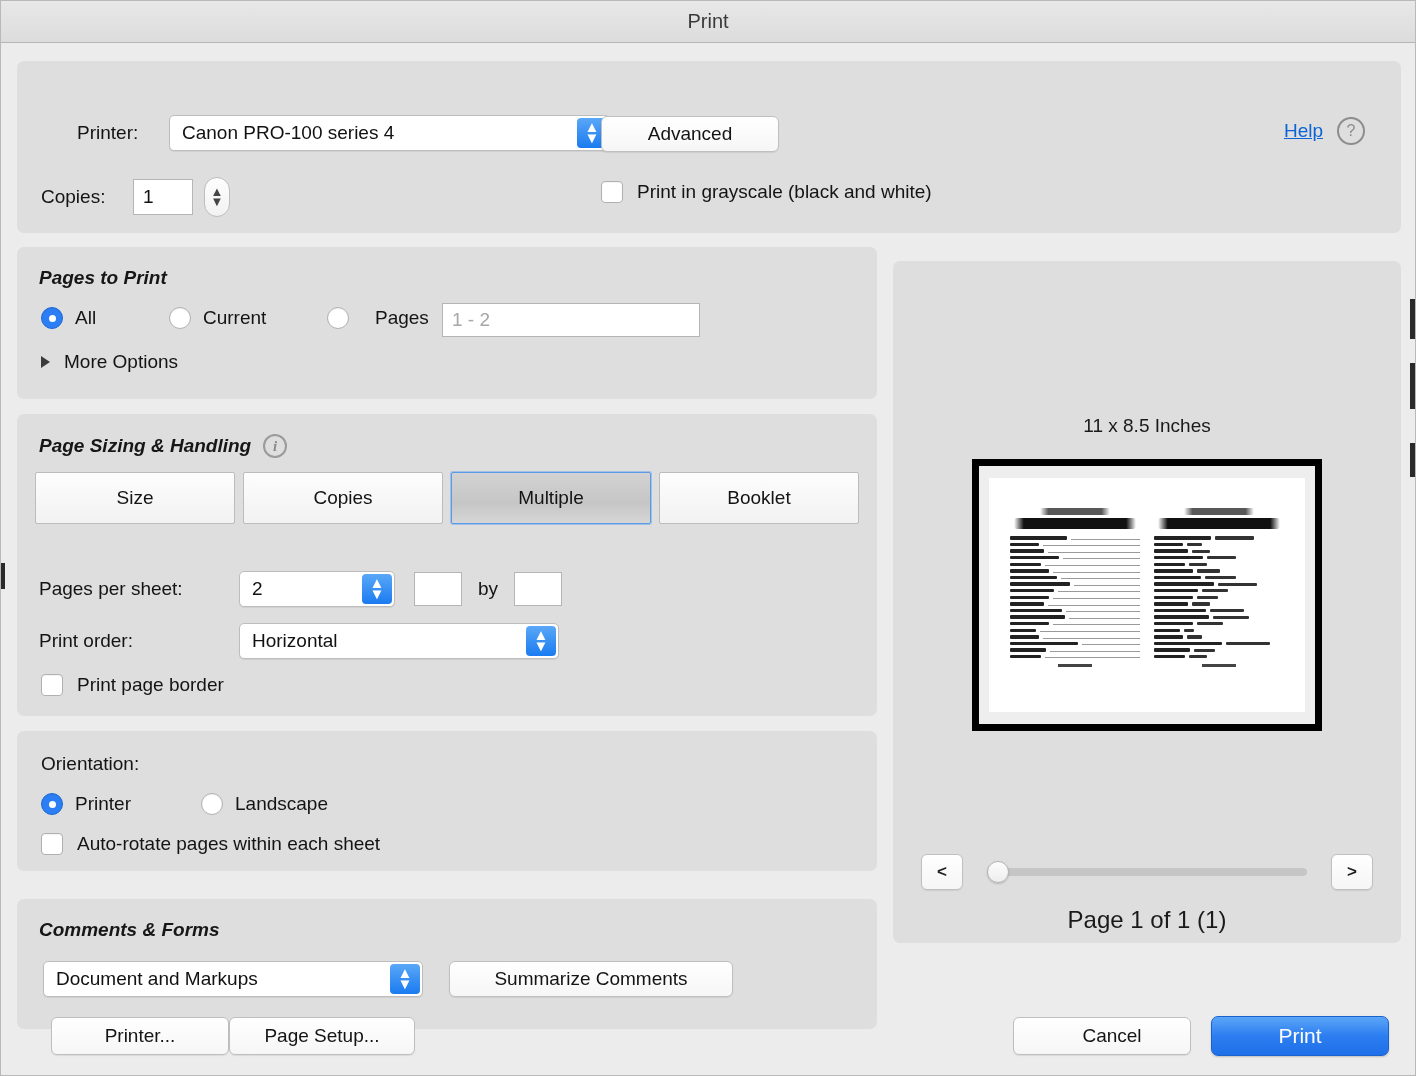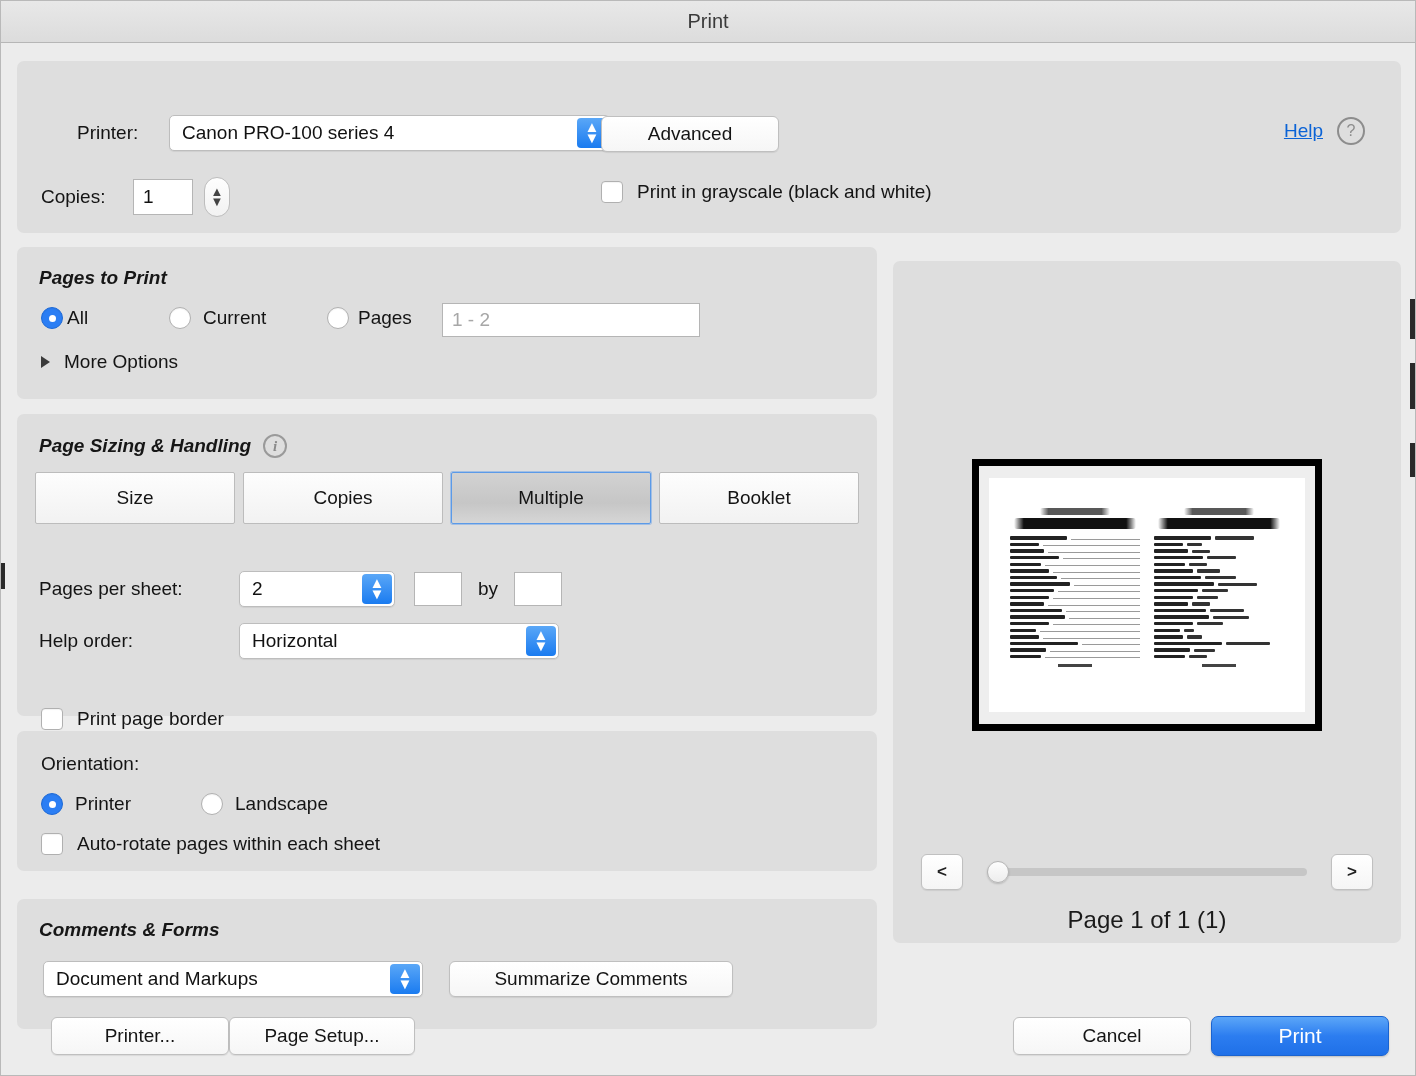--- a/index.html
+++ b/index.html
@@ -276,29 +276,29 @@
 
       <div class="row" style="position:absolute;left:584px;top:120px;gap:14px;">
         <span class="cbox"></span>
         <span class="lbl">Print in grayscale (black and white)</span>
       </div>
     </div>
 
     <div class="panel" id="pages-panel">
       <div class="panel-title" style="position:absolute;left:22px;top:20px;">Pages to Print</div>
 
-      <div class="row" style="position:absolute;left:24px;top:60px;gap:4px;">
+      <div class="row" style="position:absolute;left:24px;top:60px;gap:12px;">
         <span class="radio on"></span>
         <span class="lbl">All</span>
       </div>
       <div class="row" style="position:absolute;left:152px;top:60px;gap:12px;">
         <span class="radio"></span>
         <span class="lbl">Current</span>
       </div>
-      <div class="row" style="position:absolute;left:310px;top:60px;gap:9px;">
+      <div class="row" style="position:absolute;left:310px;top:60px;gap:26px;">
         <span class="radio"></span>
         <span class="lbl">Pages</span>
       </div>
 
       <div class="field ph" style="position:absolute;left:425px;top:56px;width:258px;height:34px;">
         <span>1 - 2</span>
       </div>
 
       <div class="row" style="position:absolute;left:24px;top:104px;gap:14px;">
         <span class="disclosure"></span>
@@ -339,31 +339,31 @@
         <div class="field" style="width:48px;height:34px;margin-left:19px;">
           <span></span>
         </div>
         <span class="lbl" style="margin:0 16px;">by</span>
         <div class="field" style="width:48px;height:34px;">
           <span></span>
         </div>
       </div>
 
       <div class="row" style="position:absolute;left:22px;top:209px;">
-        <span class="lbl" style="width:200px;">Help order:</span>
+        <span class="lbl" style="width:200px;">Print order:</span>
         <div class="combo" style="width:320px;">
           <span>Horizontal</span>
           <span class="arrows">
               <span>▲</span>
               <span>▼</span>
             </span>
         </div>
       </div>
 
-      <div class="row" style="position:absolute;left:24px;top:260px;gap:14px;margin-top:34px;">
+      <div class="row" style="position:absolute;left:24px;top:260px;gap:14px;">
         <span class="cbox"></span>
         <span class="lbl">Print page border</span>
       </div>
     </div>
 
     <div class="panel" id="orient-panel">
       <div class="lbl" style="position:absolute;left:24px;top:22px;">Orientation:</div>
 
       <div class="row" style="position:absolute;left:24px;top:62px;gap:12px;">
         <span class="radio on"></span>
@@ -392,20 +392,21 @@
             </span>
         </div>
         <div class="btn" style="width:284px;height:36px;margin-left:26px;">
           <span>Summarize Comments</span>
         </div>
       </div>
     </div>
 
     <div class="panel" id="preview-panel">
 
+      <div class="preview-size" style="position:absolute;left:0;right:0;top:154px;">11 x 8.5 Inches</div>
 
       <div style="position:absolute;left:0;right:0;top:198px;">
         <div class="sheet-outer">
           <div class="sheet-inner">
 
             <div class="mini-page">
               <div class="mini-head1"></div>
               <div class="mini-head2"></div>
               <div class="mini-rows">
                 <div class="mini-row">

